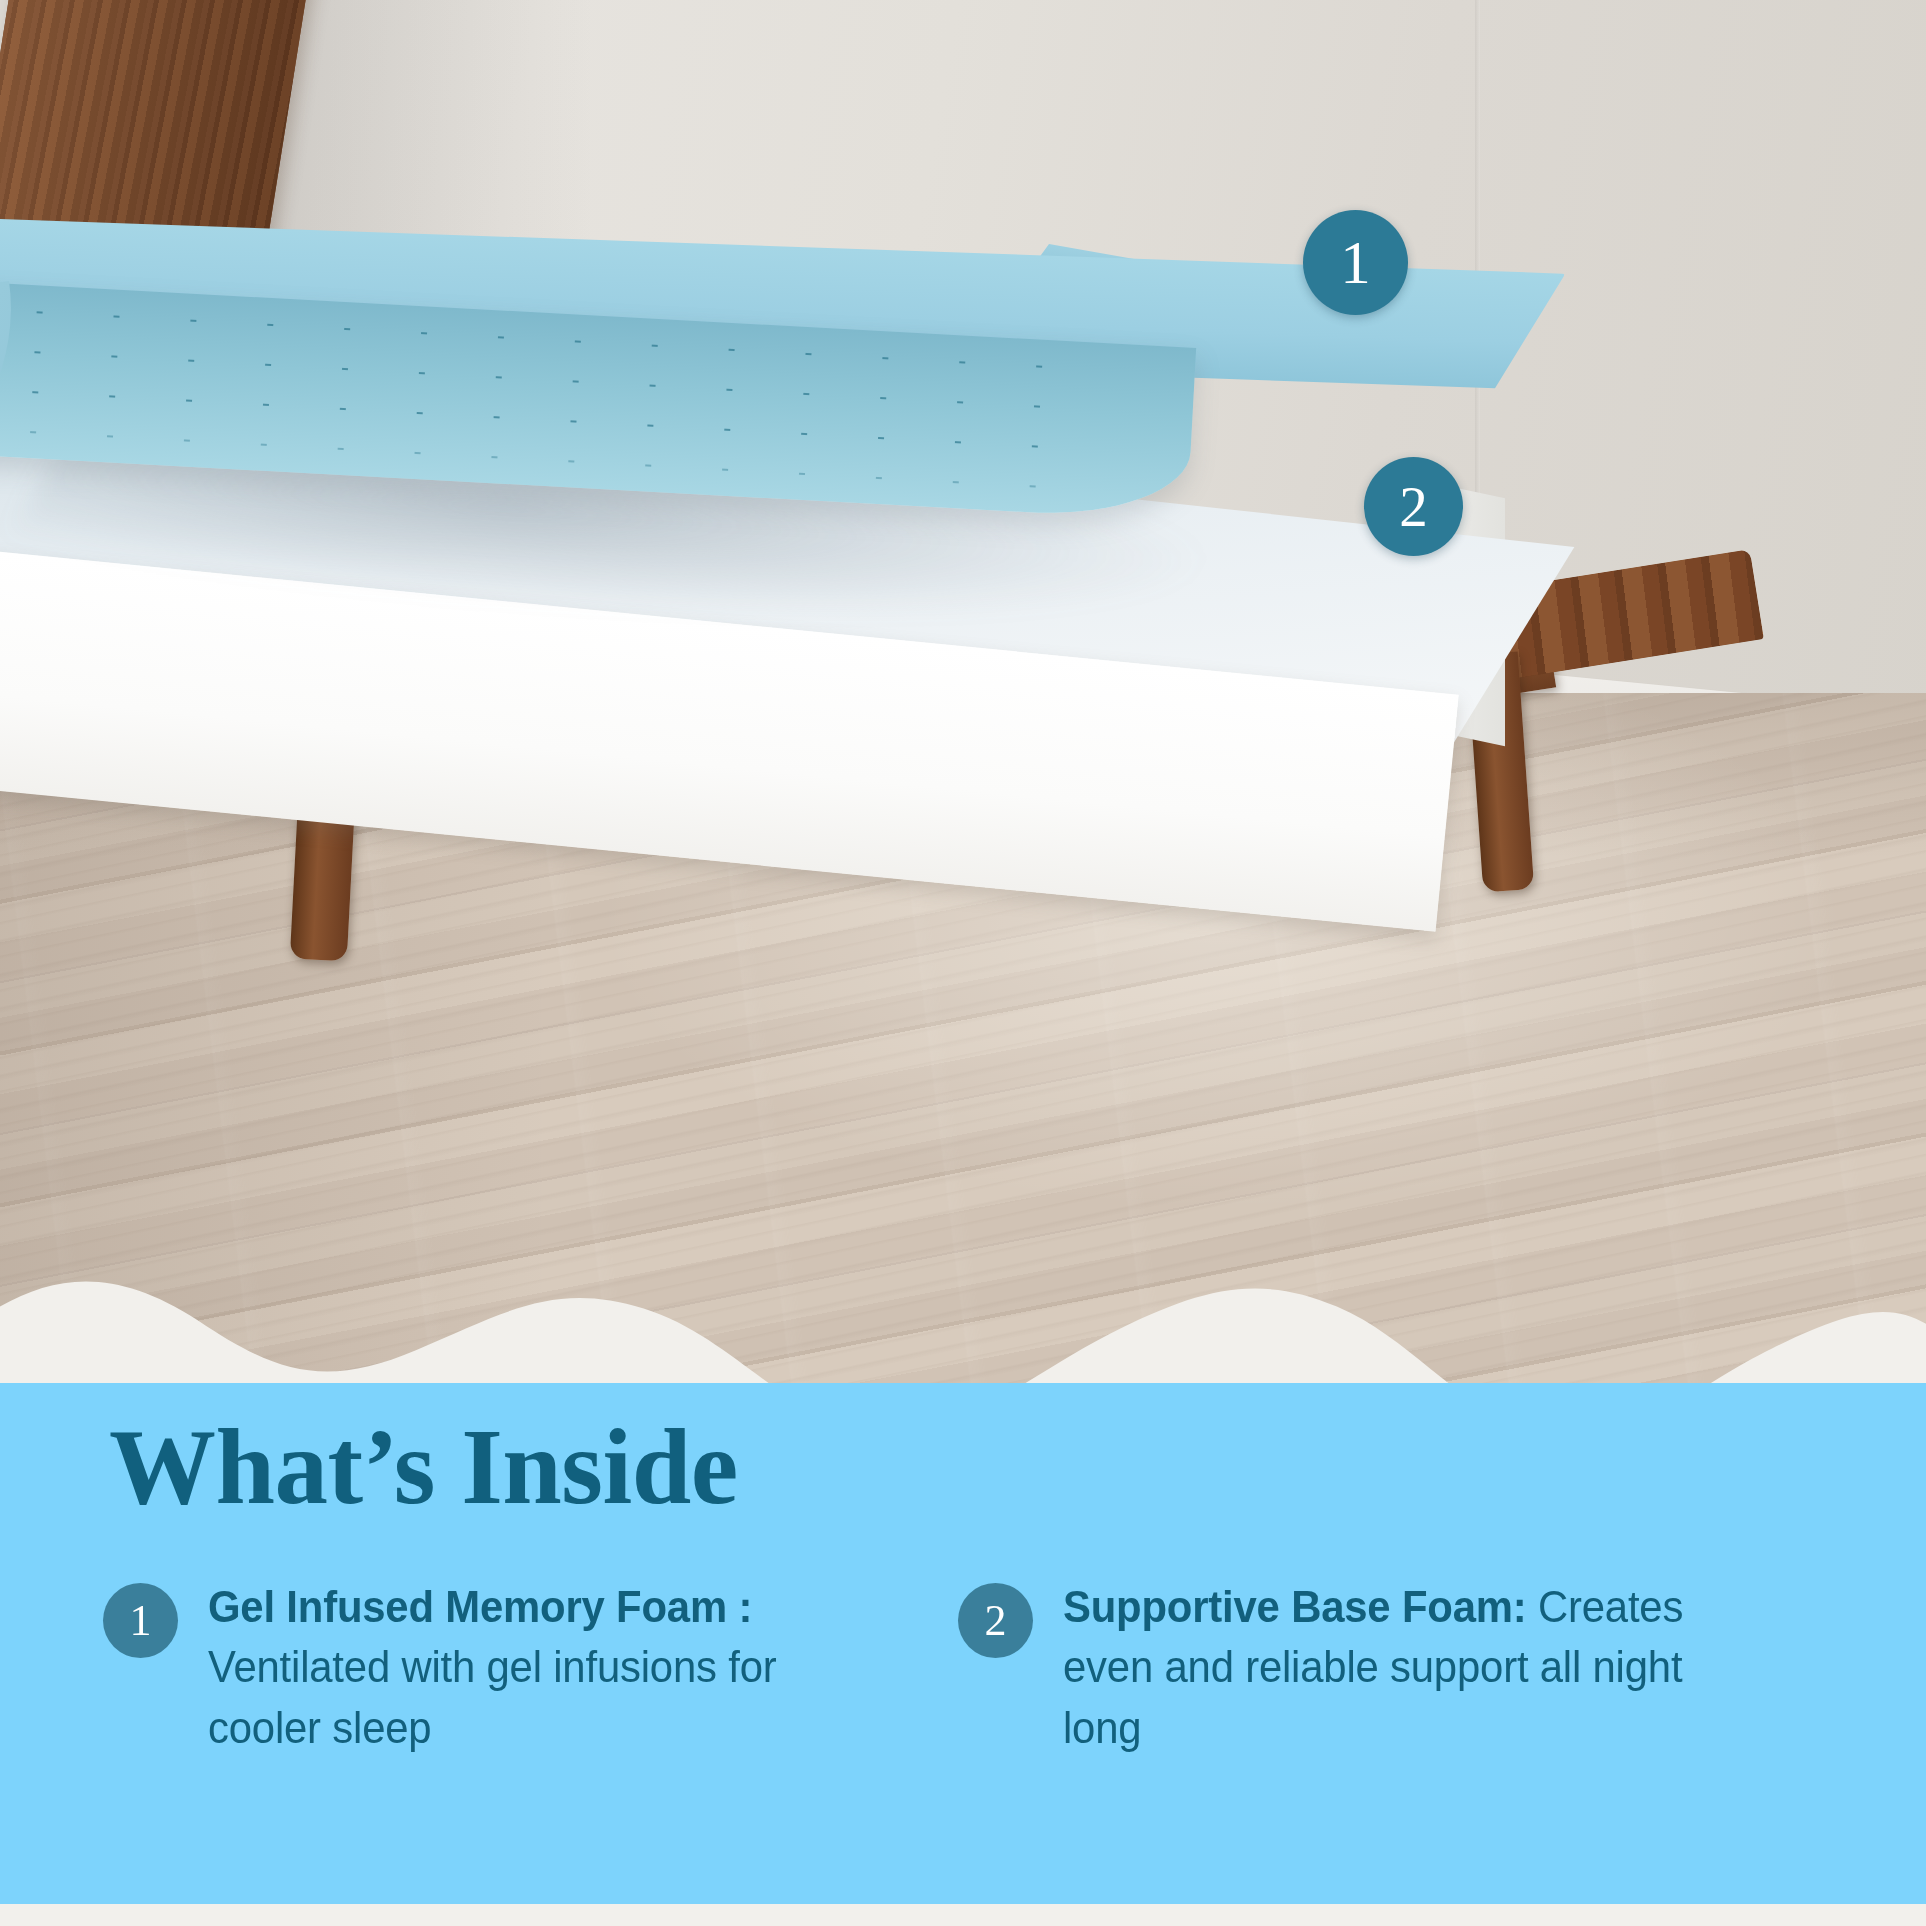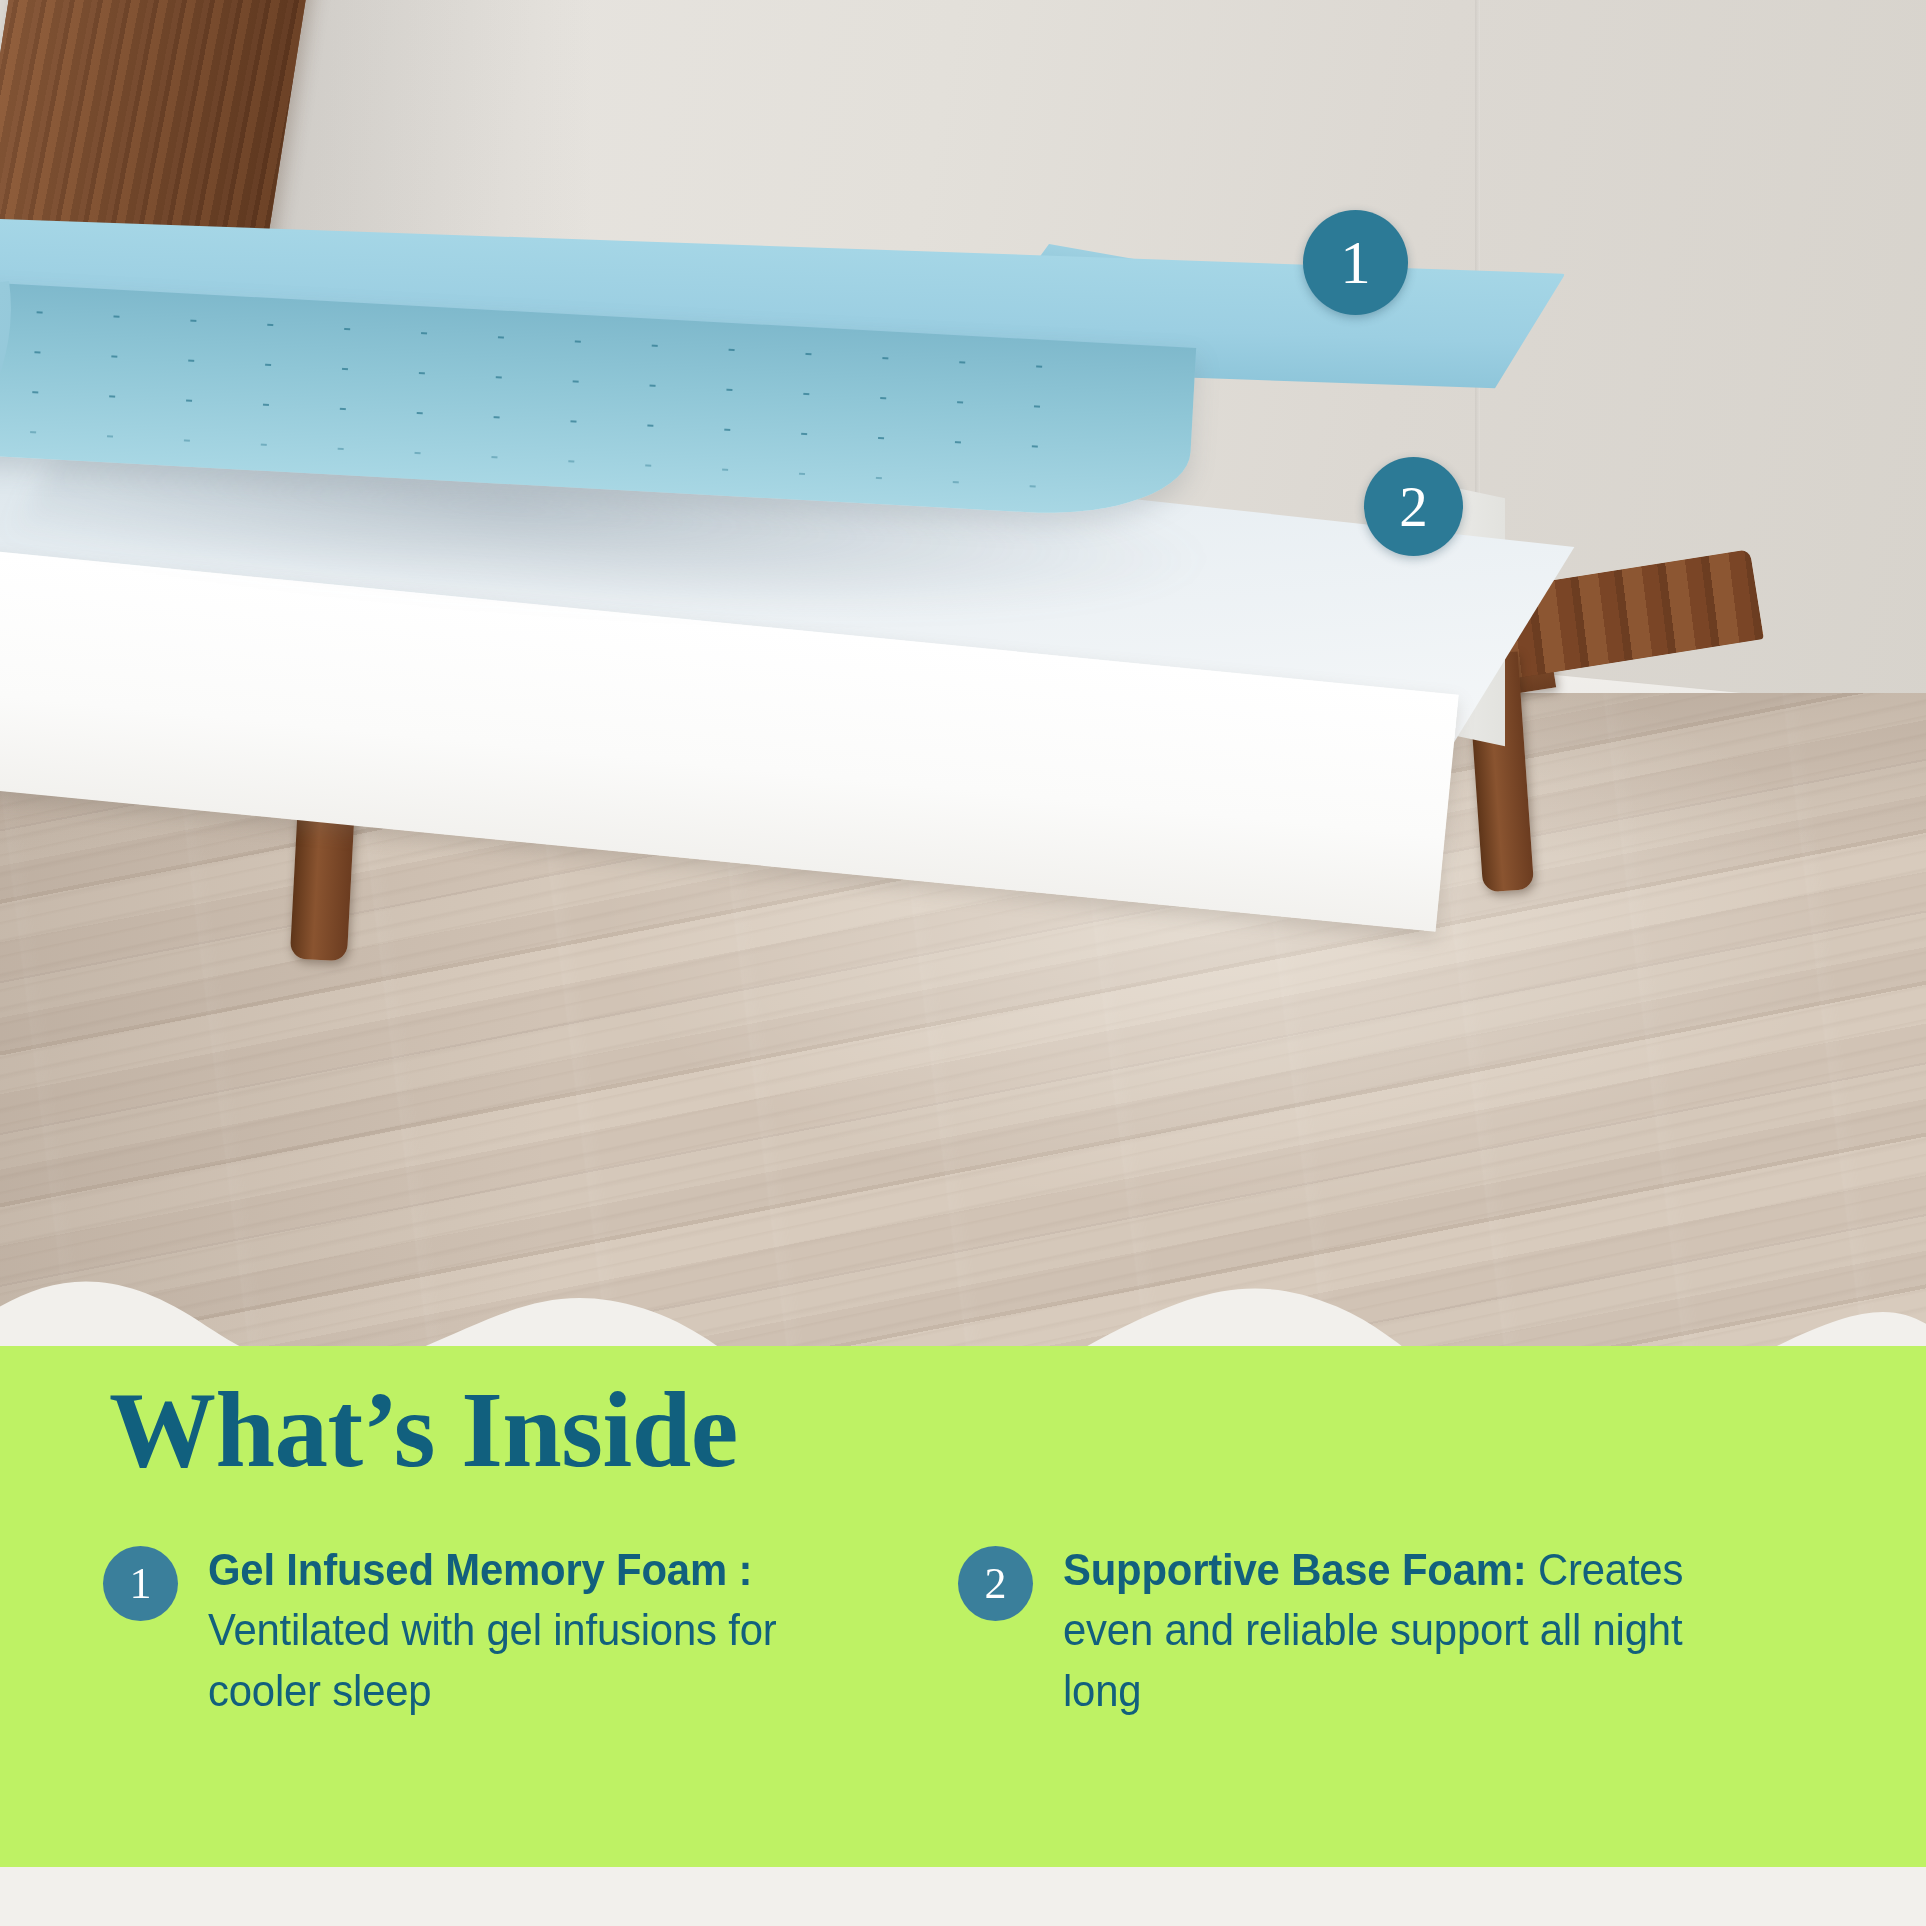--- a/index.html
+++ b/index.html
@@ -323,24 +323,24 @@
     top: 1263px;
     width: 1927px;
     height: 218px;
     display: block;
   }
 
   
   .panel {
     position: absolute;
     left: 0;
-    top: 1346px;
+    top: 1383px;
     width: 1927px;
     height: 521px;
-    background: #bef264;
+    background: #7dd3fc;
   }
 
   .panel-title {
     position: absolute;
     left: 109px;
     top: 28px;
     font-family: "Liberation Serif", serif;
     font-weight: 700;
     font-size: 107px;
     line-height: 1.05;

